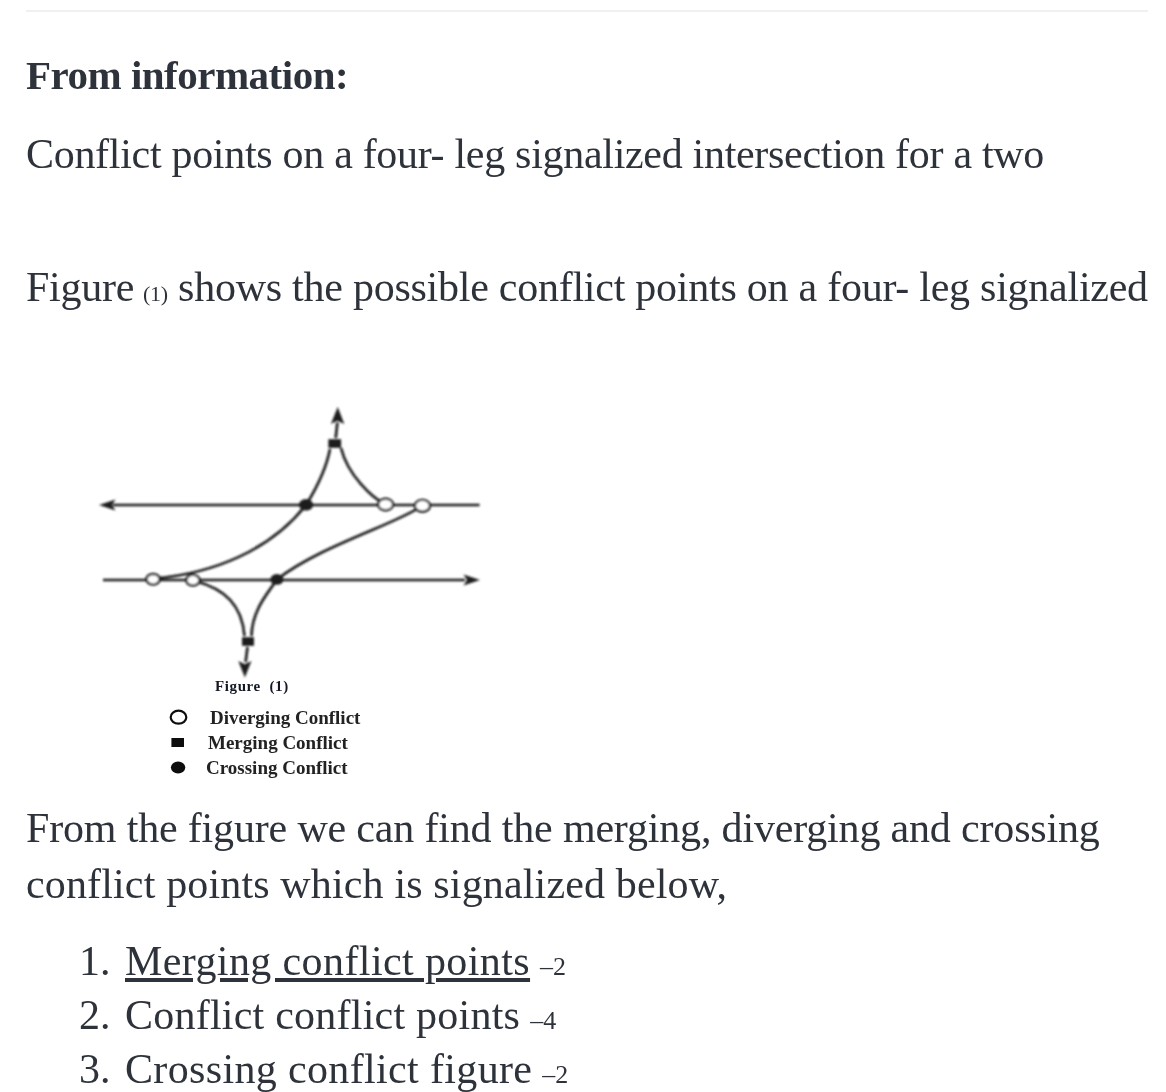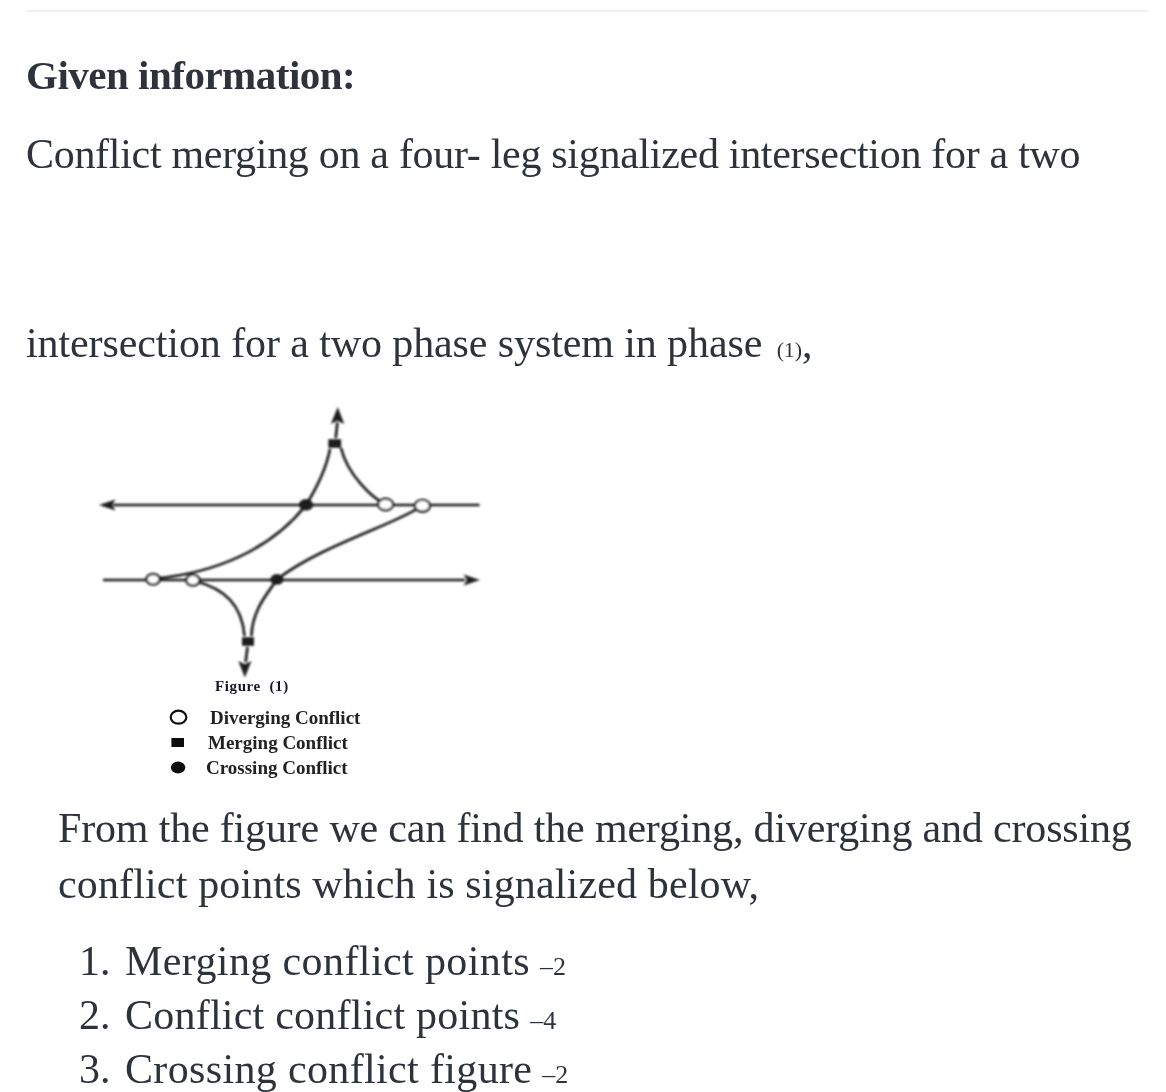--- a/index.html
+++ b/index.html
@@ -5,44 +5,44 @@
   html,body{margin:0;padding:0;background:#ffffff;}
   body{width:1166px;height:1092px;position:relative;overflow:hidden;
        font-family:"Liberation Serif",serif;color:#2e333b;}
   .rule{position:absolute;left:26px;width:1122px;top:10px;height:2px;background:#eef0f2;}
   .h{position:absolute;left:26px;top:47.16px;font-size:41px;line-height:56px;font-weight:bold;
      letter-spacing:-0.5px;white-space:nowrap;}
   .p{position:absolute;left:26px;font-size:42px;line-height:56px;white-space:nowrap;}
   .sm{font-size:22px;}
   #p1{top:126.3px;}
   #p2{top:259.2px;}
-  #p3{top:800.2px;margin-left:32px;}
+  #p3{top:800.2px;}
   .s11{letter-spacing:-0.3px;}
   .s12{letter-spacing:0.1px;}
   .s21{letter-spacing:-0.25px;}
   .s22{letter-spacing:-0.1px;}
   .s31{letter-spacing:-0.17px;}
   .s32{letter-spacing:0.15px;}
   .m1{margin-left:-1.5px;}
   .m2{margin-left:4px;}
   .li{position:absolute;left:79px;font-size:42px;line-height:49.4px;white-space:nowrap;}
   #list{top:936.5px;}
   .n{margin-right:14.5px;}
-  .t1{letter-spacing:0.4px;}
+  .t1{letter-spacing:0.4px;text-decoration:underline;}
   .t2{letter-spacing:0.23px;}
   .t3{letter-spacing:0.35px;}
   .d{margin-left:10px;font-size:26px;}
   svg text{font-family:"Liberation Serif",serif;}
 </style>
 </head>
 <body>
 <div class="rule"></div>
-<div class="h">Given information:</div>
-<div class="p" id="p1"><span class="s11">Conflict merging on a four- leg signalized intersection for a two</span><br></div>
-<div class="p" id="p2"><br><span class="s22">intersection for a two phase system in phase <span class="sm m2">(1)</span>,</span></div>
+<div class="h">From information:</div>
+<div class="p" id="p1"><span class="s11">Conflict points on a four- leg signalized intersection for a two</span><br></div>
+<div class="p" id="p2"><span class="s21">Figure <span class="sm m1">(1)</span> shows the possible conflict points on a four- leg signalized</span><br></div>
 <div class="p" id="p3"><span class="s31">From the figure we can find the merging, diverging and crossing</span><br><span class="s32">conflict points which is signalized below,</span></div>
 <div class="li" id="list"><span class="n">1.</span><span class="t1">Merging conflict points</span><span class="d">–2</span><br><span class="n">2.</span><span class="t2">Conflict conflict points</span><span class="d">–4</span><br><span class="n">3.</span><span class="t3">Crossing conflict figure</span><span class="d">–2</span></div>
 
 <svg width="410" height="390" viewBox="85 398 410 390" style="position:absolute;left:85px;top:398px;">
   <defs>
     <filter id="blur" x="-5%" y="-5%" width="110%" height="110%">
       <feGaussianBlur stdDeviation="0.8"></feGaussianBlur>
     </filter>
     <filter id="blur2" x="-5%" y="-5%" width="110%" height="110%">
       <feGaussianBlur stdDeviation="0.65"></feGaussianBlur>

